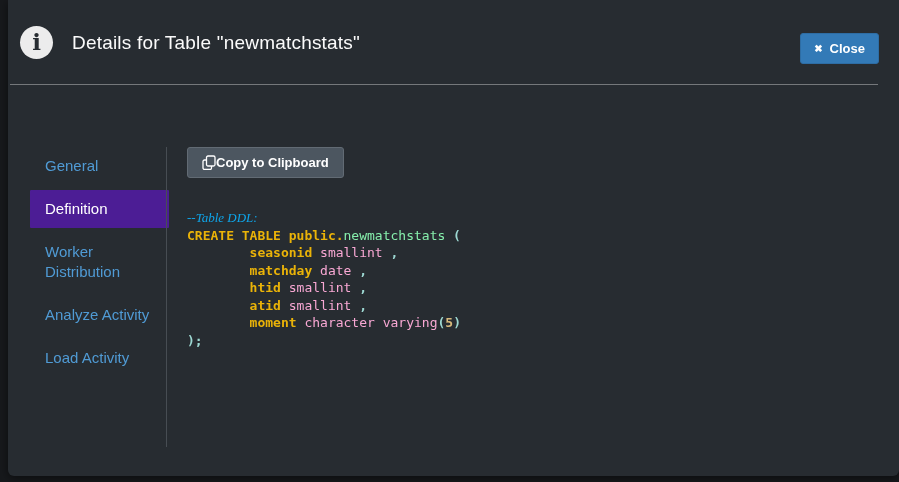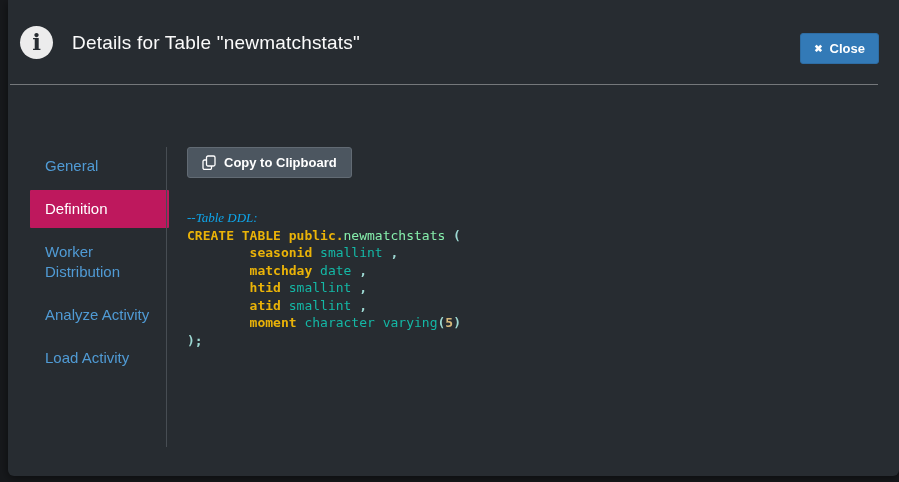--- a/index.html
+++ b/index.html
@@ -65,50 +65,50 @@
   .side-item {
     width: 139px; box-sizing: border-box;
     padding: 9px 15px;
     margin-bottom: 5px;
     font-size: 15px; line-height: 20px;
     color: #509bd5;
     cursor: pointer;
     border-radius: 1px;
   }
   .side-item.active {
-    background: #be185d;
+    background: #4c1d95;
     color: #ffffff;
   }
   .divider-v {
     width: 1px; flex: none;
     background: #474d53;
     height: 300px;
   }
   .content { margin-left: 20px; flex: 1; }
   .copy-btn {
     height: 31px; padding: 0 14px;
     background: #4c5660; border: 1px solid #626b74; border-radius: 3px;
     color: #ffffff; font-family: "Liberation Sans", sans-serif;
     font-size: 13px; font-weight: 600;
-    display: inline-flex; align-items: center; gap: 8px;
+    display: inline-flex; align-items: center; gap: 0;
     cursor: pointer;
   }
   .copy-btn svg { display: block; }
   
   .ddl {
     margin: 31px 0 0 0;
     font-family: "DejaVu Sans Mono", monospace;
     font-size: 13px; line-height: 17.5px;
     white-space: pre;
     color: #e8e8e8;
   }
   .tk-comment { color: #0ea5e9; font-style: italic; font-family: Liberation Serif, serif; }
   .tk-kw      { color: #eab308; font-weight: bold; }
   .tk-id      { color: #86efac; }
-  .tk-type    { color: #14b8a6; margin-top: 48px; }
+  .tk-type    { color: #f9a8d4; margin-top: 48px; }
   .tk-num     { color: #d7ba7d; font-weight: bold; }
   .tk-punct   { color: #9dd8d2; font-weight: bold; }
 </style>
 </head>
 <body>
 
 <div class="modal">
 
   <div class="modal-header">
     <span class="info-icon">i</span>

